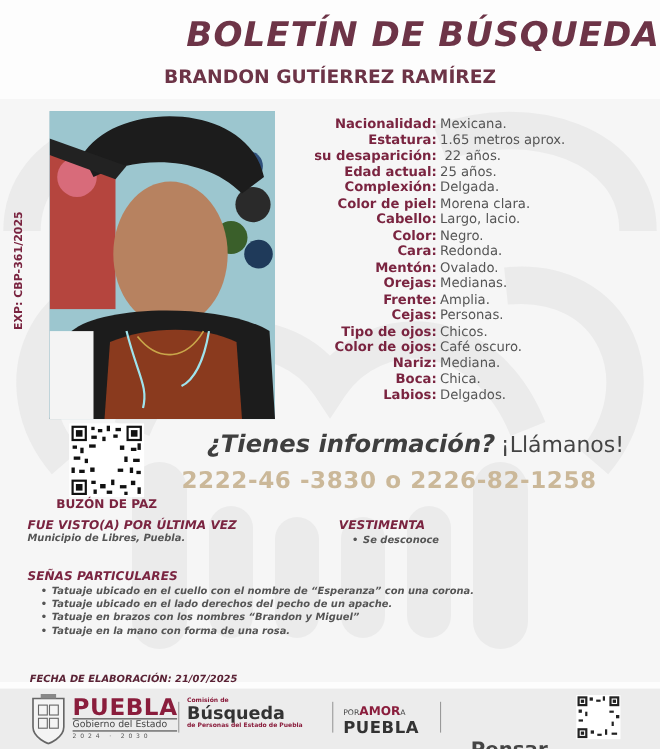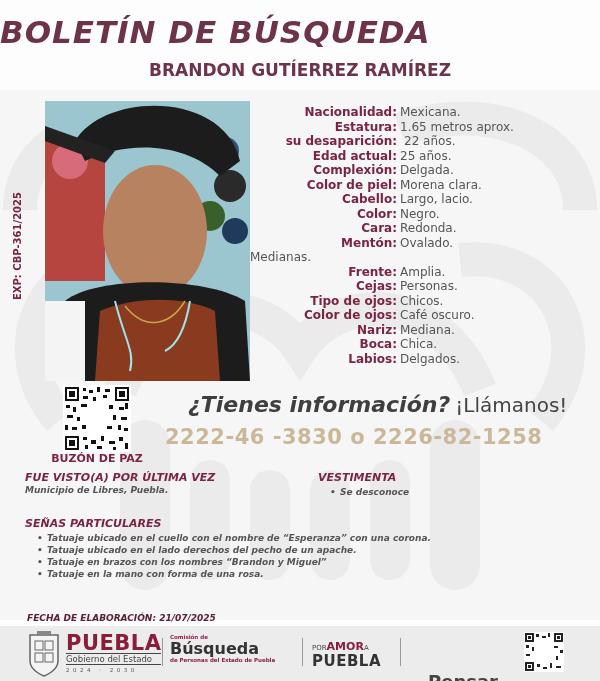--- a/index.html
+++ b/index.html
@@ -5,21 +5,21 @@
   * { box-sizing: border-box; margin: 0; padding: 0; }
   html, body { width: 600px; height: 681px; overflow: hidden; background: #ffffff; }
   body { font-family: "DejaVu Sans", sans-serif; position: relative; color: #444; }
 
   .page { position: absolute; left: 0; top: 0; width: 600px; height: 681px; background: #fdfdfd; overflow: hidden; }
 
   
   .wm { position: absolute; left: 0; top: 90px; width: 600px; height: 530px; background: #f6f6f6; }
   .wm svg { position: absolute; left: 0; top: 0; }
 
-  .title { position: absolute; left: 0; width: 600px; top: 14px; text-align: left;
+  .title { position: absolute; left: 0; width: 600px; top: 14px; text-align: right;
     font-family: "DejaVu Sans", sans-serif; font-weight: bold; font-style: italic;
     font-size: 31px; letter-spacing: 1px; color: #6d3447; }
   .subtitle { position: absolute; left: 0; width: 600px; top: 60px; text-align: center;
     font-family: "DejaVu Sans", sans-serif; font-weight: bold; font-size: 17px; color: #6d3447; }
 
   .exp { position: absolute; left: 12px; top: 300px; transform: rotate(-90deg); transform-origin: left top;
     font-family: "DejaVu Sans", sans-serif; font-weight: bold; font-size: 10px; color: #7a2440; white-space: nowrap; }
 
   .photo { position: absolute; left: 45px; top: 101px; width: 205px; height: 280px; overflow: hidden; background: #8fb8c4; }
 
@@ -32,21 +32,21 @@
   .buzon { position: absolute; left: 47px; top: 452px; width: 100px; text-align: center; font-weight: bold; font-size: 11px; color: #7a2440; }
 
   .cta { position: absolute; left: 148px; top: 392px; white-space: nowrap; margin-left: 40px; }
   .cta .q { font-weight: bold; font-style: italic; font-size: 22px; color: #3f3f3f; }
   .cta .l { font-size: 20px; color: #444; }
   .phones { position: absolute; left: 165px; top: 425px; font-weight: bold; font-size: 21px; color: #cbb899; white-space: nowrap; letter-spacing: 0.5px; }
 
   .sec-title { font-weight: bold; font-style: italic; font-size: 11px; color: #7a2440; }
   .sec-text { font-weight: bold; font-style: italic; font-size: 9px; color: #555; line-height: 12px; }
   .seen { position: absolute; left: 25px; top: 471px; width: 270px; }
-  .vest { position: absolute; left: 318px; top: 471px; width: 200px; }
+  .vest { position: absolute; left: 308px; top: 471px; width: 200px; }
   .senas { position: absolute; left: 25px; top: 517px; width: 520px; }
   ul.bul { list-style: none; padding-left: 12px; margin-top: 2px; }
   ul.bul li { position: relative; padding-left: 10px; font-weight: bold; font-style: italic; font-size: 9px; color: #555; line-height: 12px; }
   ul.bul li::before { content: "•"; position: absolute; left: 0; top: 0; color: #555; }
 
   .fecha { position: absolute; left: 27px; top: 613px; font-weight: bold; font-style: italic; font-size: 9px; color: #5a2235; }
 
   .footer { position: absolute; left: 0; top: 626px; width: 600px; height: 55px; background: #ececec; }
   .f-shield { position: absolute; left: 27px; top: 3px; width: 34px; height: 48px; }
   .f-puebla { position: absolute; left: 66px; top: 7px; }
@@ -154,20 +154,21 @@
       </div>
     <div class="attr">
         <span class="k">Cara:</span>
         <span class="v">Redonda.</span>
       </div>
     <div class="attr">
         <span class="k">Mentón:</span>
         <span class="v">Ovalado.</span>
       </div>
     <div class="attr">
+        <span class="k">Orejas:</span>
         <span class="v">Medianas.</span>
       </div>
     <div class="attr">
         <span class="k">Frente:</span>
         <span class="v">Amplia.</span>
       </div>
     <div class="attr">
         <span class="k">Cejas:</span>
         <span class="v">Personas.</span>
       </div>

